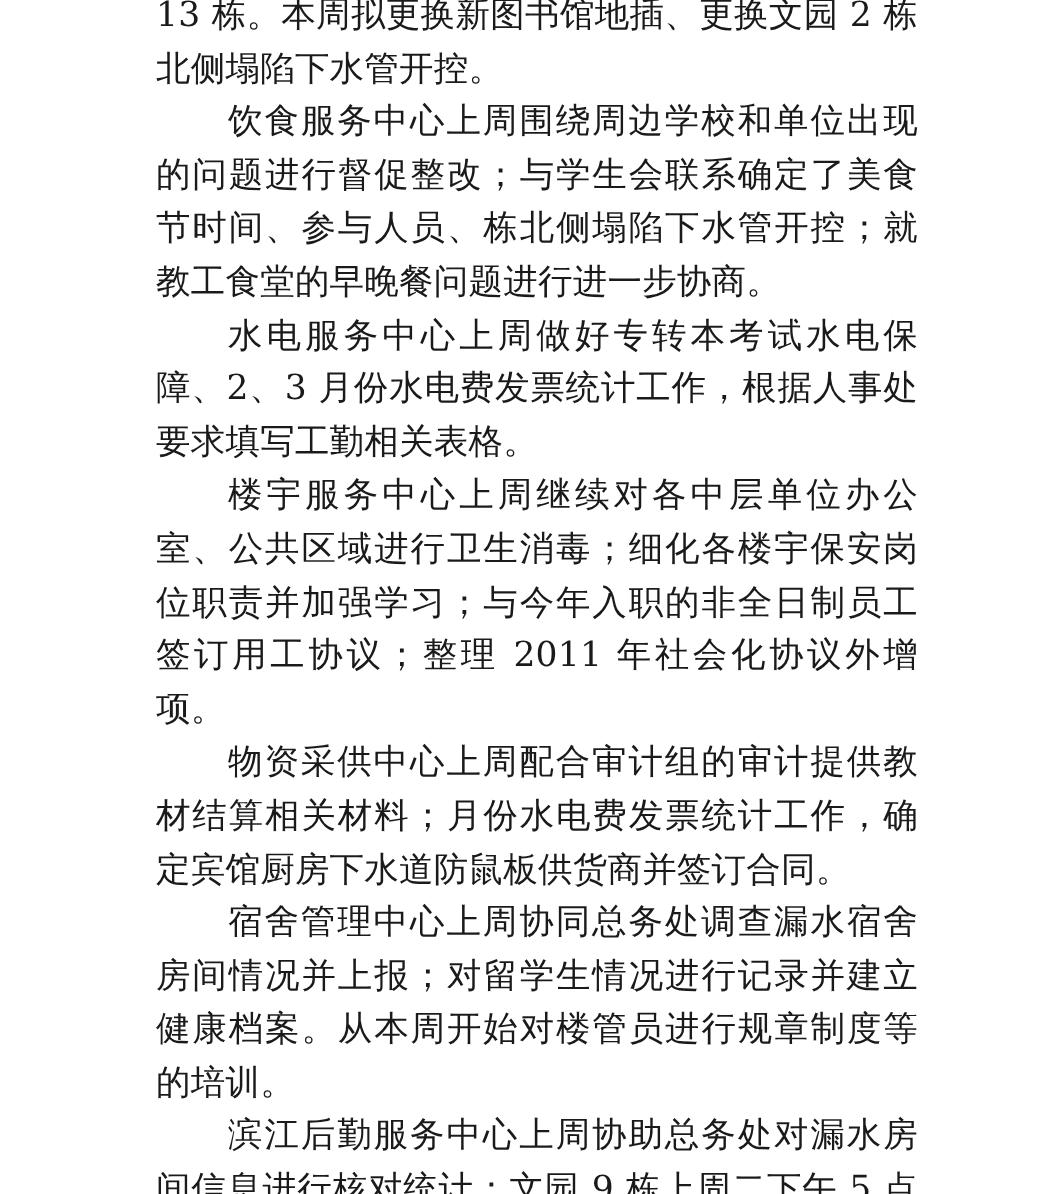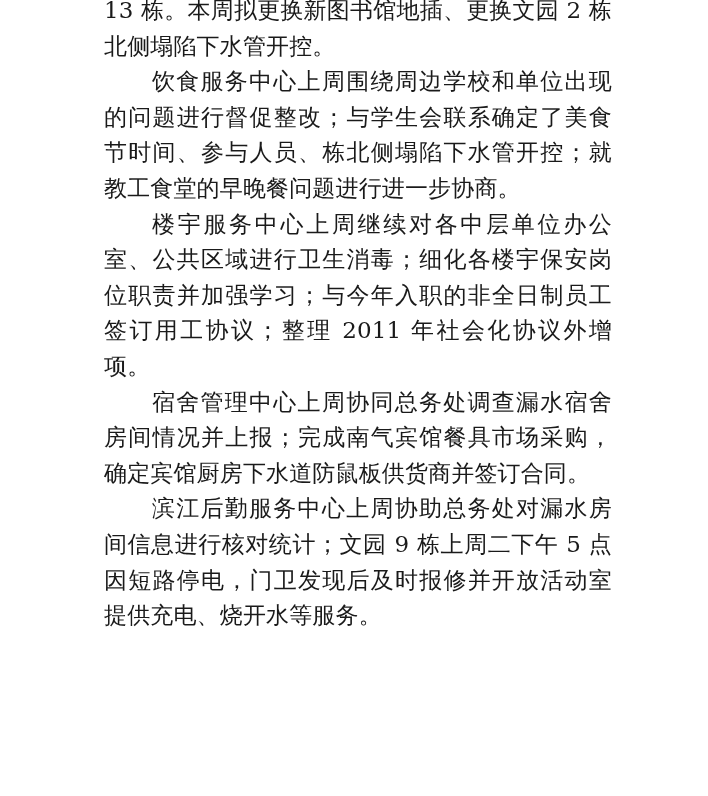--- a/index.html
+++ b/index.html
@@ -44,22 +44,24 @@
 </head>
 <body>
 
 <div id="page">
   <div id="doc-body">
 
     <p class="para">13 栋。本周拟更换新图书馆地插、更换文园 2 栋北侧塌陷下水管开控。</p>
 
     <p class="para indent">饮食服务中心上周围绕周边学校和单位出现的问题进行督促整改；与学生会联系确定了美食节时间、参与人员、栋北侧塌陷下水管开控；就教工食堂的早晚餐问题进行进一步协商。</p>
 
+    <p class="para indent">水电服务中心上周做好专转本考试水电保障、2、3 月份水电费发票统计工作，根据人事处要求填写工勤相关表格。</p>
 
     <p class="para indent">楼宇服务中心上周继续对各中层单位办公室、公共区域进行卫生消毒；细化各楼宇保安岗位职责并加强学习；与今年入职的非全日制员工签订用工协议；整理 2011 年社会化协议外增项。</p>
 
-    <p class="para indent">宿舍管理中心上周协同总务处调查漏水宿舍房间情况并上报；完成南气宾馆餐具市场采购，确定宾馆厨房下水道防鼠板供货商并签订合同。</p>
+    <p class="para indent">物资采供中心上周配合审计组的审计提供教材结算相关材料；月份水电费发票统计工作，确定宾馆厨房下水道防鼠板供货商并签订合同。</p>
 
+    <p class="para indent">宿舍管理中心上周协同总务处调查漏水宿舍房间情况并上报；对留学生情况进行记录并建立健康档案。从本周开始对楼管员进行规章制度等的培训。</p>
 
     <p class="para indent">滨江后勤服务中心上周协助总务处对漏水房间信息进行核对统计；文园 9 栋上周二下午 5 点因短路停电，门卫发现后及时报修并开放活动室提供充电、烧开水等服务。</p>
 
   </div>
 </div>
 
 </body></html>

